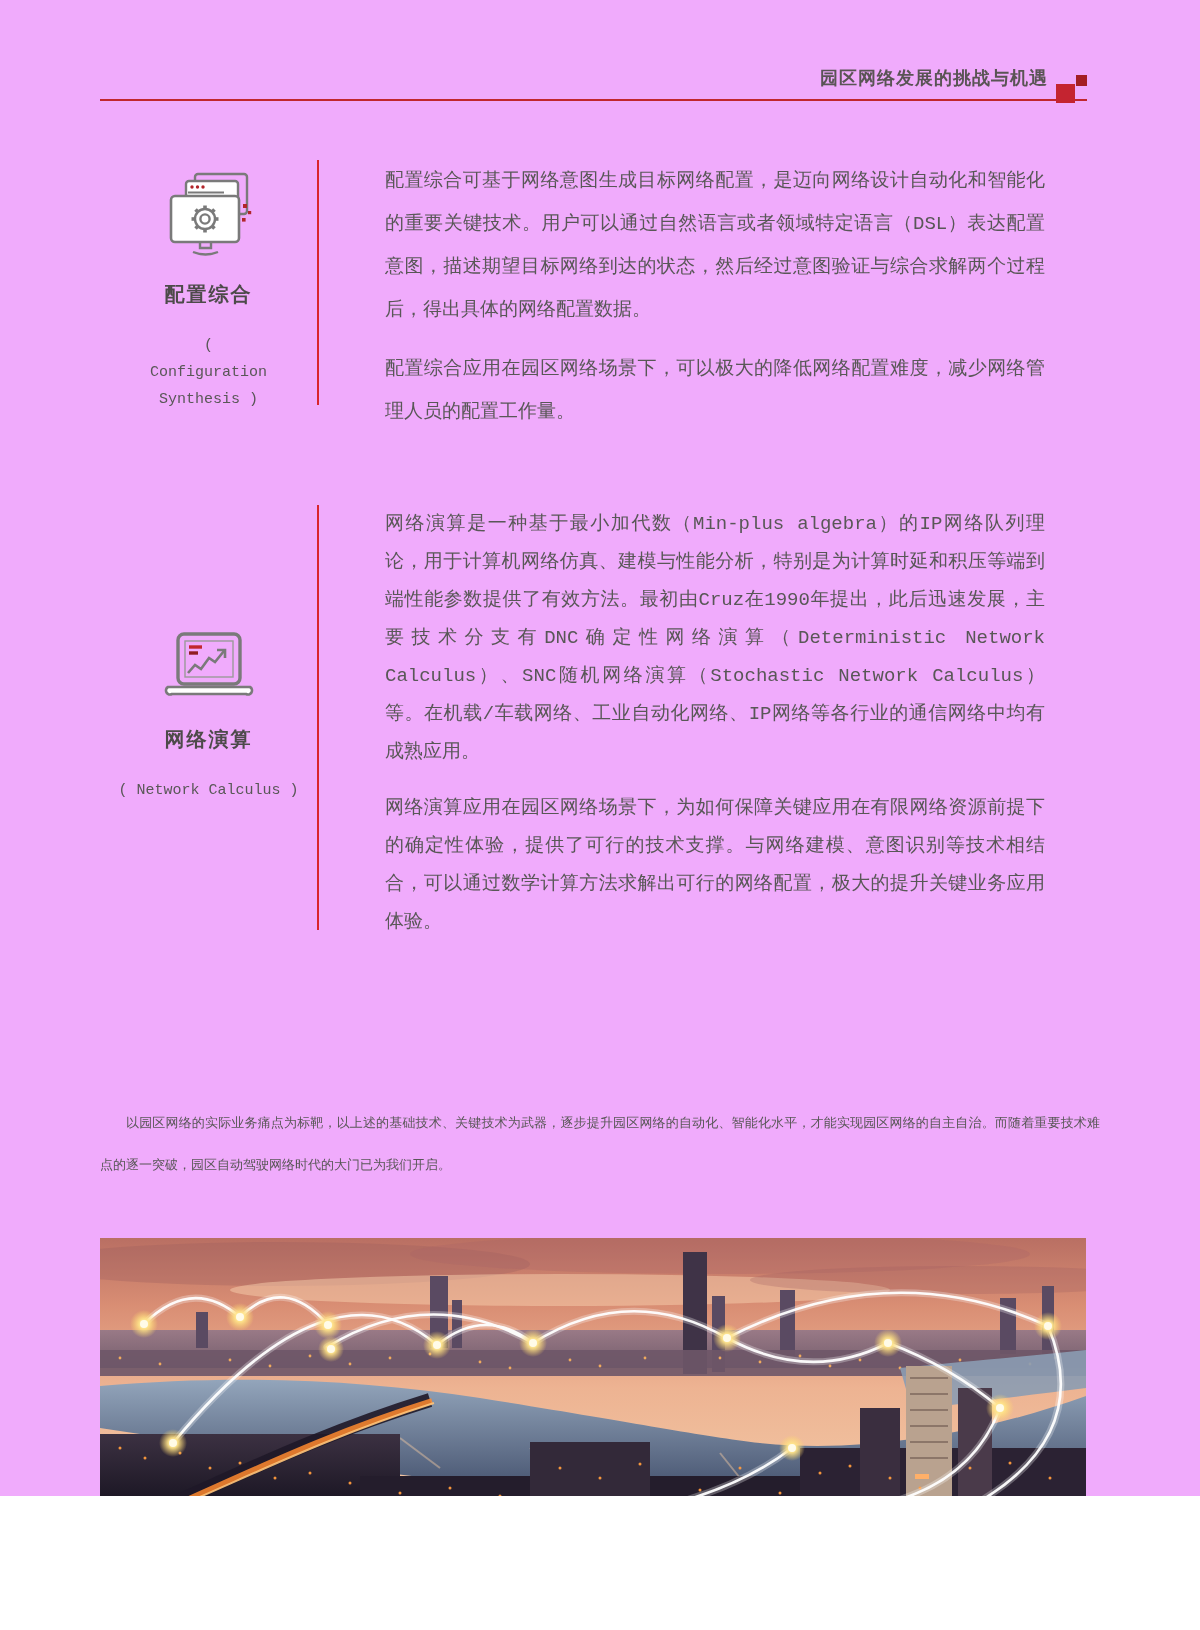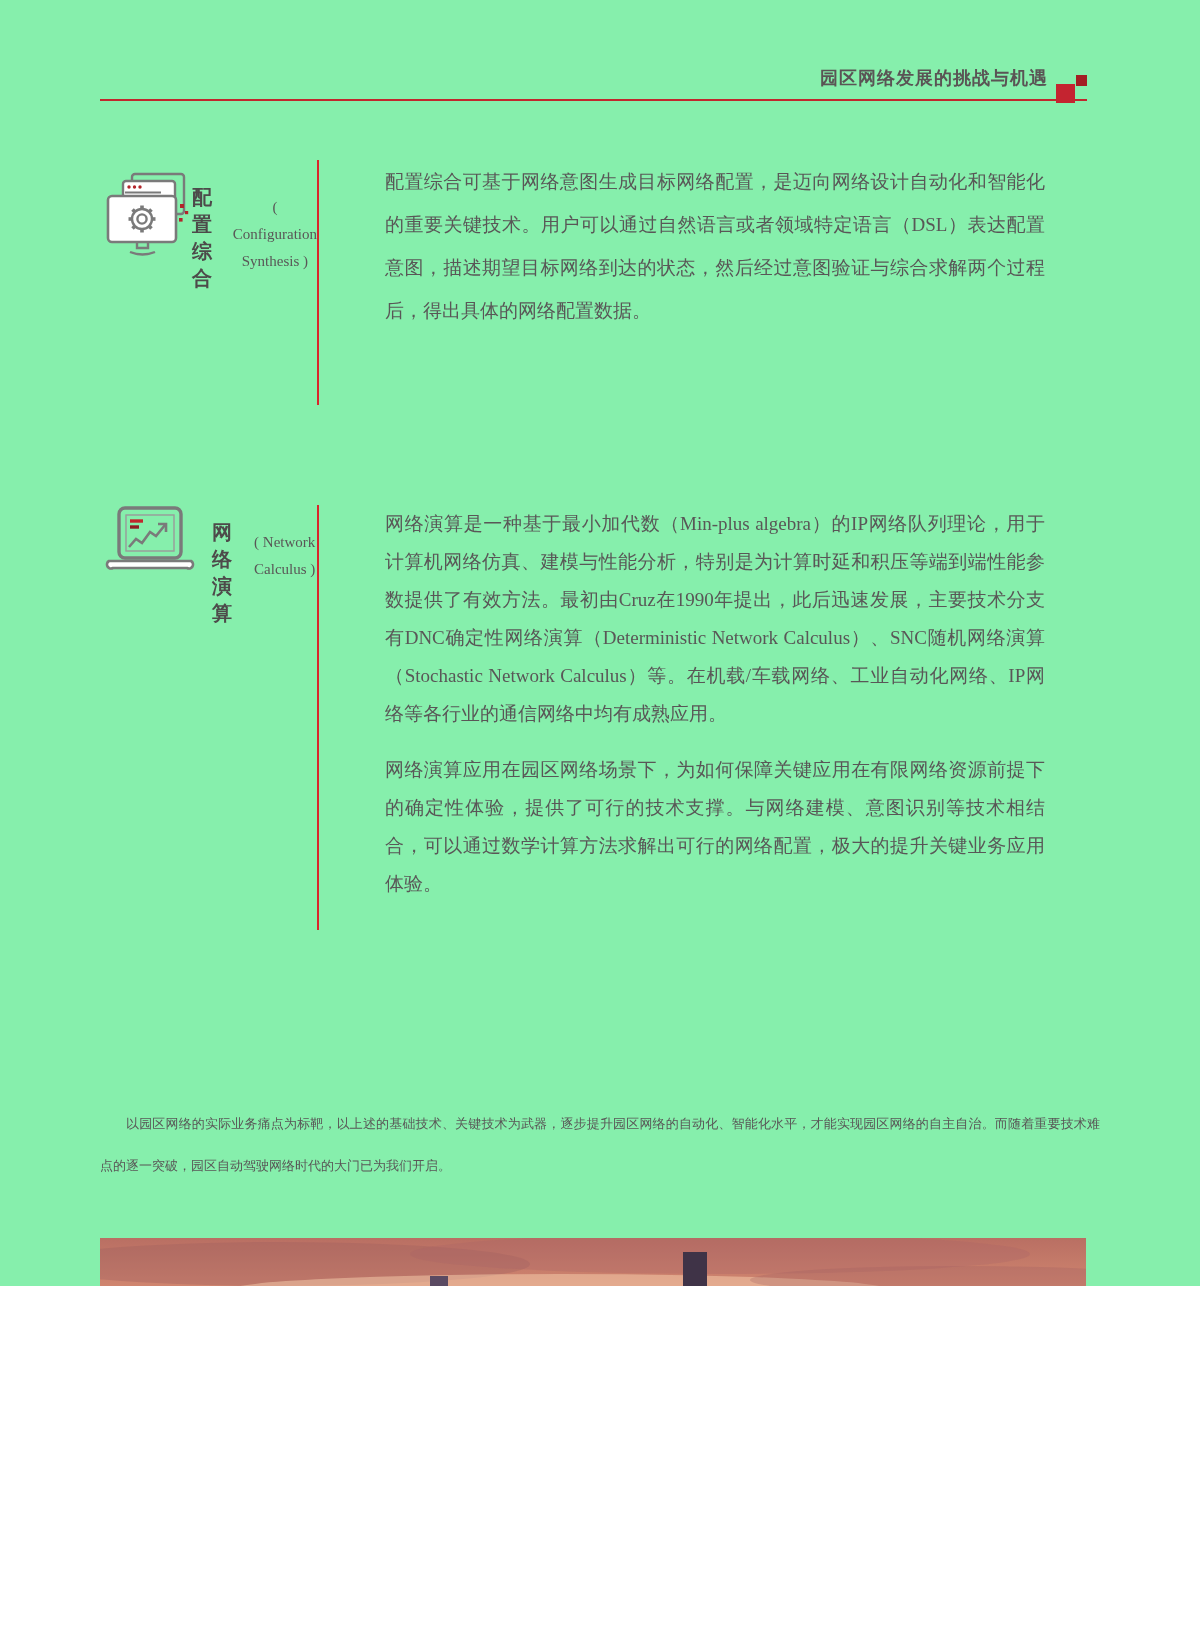--- a/index.html
+++ b/index.html
@@ -1,33 +1,33 @@
 <!DOCTYPE html>
 <html><head>
 <meta charset="utf-8">
 <style>
   html,body{margin:0;padding:0;background:#ffffff;}
-  .page{position:relative;width:1200px;height:1286px;background:#86efac;overflow:hidden;
-        font-family:Liberation Serif, serif;}
+  .page{position:relative;width:1200px;height:1496px;background:#f0abfc;overflow:hidden;
+        font-family:Liberation Mono, monospace;}
 
   
   .hdr-title{position:absolute;top:66px;left:300px;width:748px;text-align:right;
              font-size:18px;font-weight:bold;color:#5a5455;letter-spacing:1px;}
   .hdr-line{position:absolute;top:99px;left:100px;width:987px;height:2px;background:#c1272d;}
   .hdr-sq-big{position:absolute;top:84px;left:1056px;width:19px;height:19px;background:#c42430;}
   .hdr-sq-small{position:absolute;top:75px;left:1076px;width:11px;height:11px;background:#a31e23;}
 
   
   .tech{position:absolute;left:100px;width:1000px;}
   .tech-1{top:160px;height:245px;}
   .tech-2{top:505px;height:425px;}
   .icon-col{position:absolute;left:0;top:0;width:217px;height:100%;
-            display:flex;flex-direction:row;}
+            display:flex;flex-direction:column;align-items:center;}
   .tech-1 .icon-col{justify-content:flex-start;padding-top:10px;box-sizing:border-box;}
-  .tech-2 .icon-col{justify-content:center;gap:12px;}
+  .tech-2 .icon-col{justify-content:center;}
   .icon-zh{margin-top:14px;font-size:20px;font-weight:bold;color:#4d4a4a;letter-spacing:2px;}
   .icon-en{margin-top:24px;font-size:15px;color:#595757;line-height:1.8;text-align:center;}
   .icon-en.w1{width:130px;}
   .icon-en.w2{width:200px;}
   .red-divider{position:absolute;left:217px;top:0;width:2px;height:100%;background:#d9252b;}
   .text-col{position:absolute;left:255px;top:0;width:660px;color:#595757;font-size:19px;
             text-align:justify;margin-left:30px;}
   .tech-1 .text-col{line-height:43px;}
   .tech-2 .text-col{line-height:38px;}
   .text-col p{margin:0;}
@@ -91,20 +91,21 @@
           <path d="M37 72 v6 h11 v-6" stroke="#7a7a7a" stroke-width="2.4" fill="none"></path>
           <path d="M30 82 q12.5 5 25 0" stroke="#7a7a7a" stroke-width="2.4" fill="none"></path>
         </svg>
       </span>
       <div class="icon-zh">配置综合</div>
       <div class="icon-en w1">( Configuration Synthesis )</div>
     </div>
     <div class="red-divider"></div>
     <div class="text-col">
       <p>配置综合可基于网络意图生成目标网络配置，是迈向网络设计自动化和智能化的重要关键技术。用户可以通过自然语言或者领域特定语言（DSL）表达配置意图，描述期望目标网络到达的状态，然后经过意图验证与综合求解两个过程后，得出具体的网络配置数据。</p>
+      <p>配置综合应用在园区网络场景下，可以极大的降低网络配置难度，减少网络管理人员的配置工作量。</p>
     </div>
   </section>
 
   <section class="tech tech-2">
     <div class="icon-col">
       <span>
         <svg width="100" height="76" viewBox="0 0 100 76" fill="none">
           <rect x="19" y="3" width="62" height="50" rx="6" stroke="#7a7a7a" stroke-width="3.4"></rect>
           <rect x="26" y="10" width="48" height="36" stroke="#9a9a9a" stroke-width="1.4"></rect>
           <line x1="30" y1="16" x2="43" y2="16" stroke="#c1272d" stroke-width="3.4"></line>

